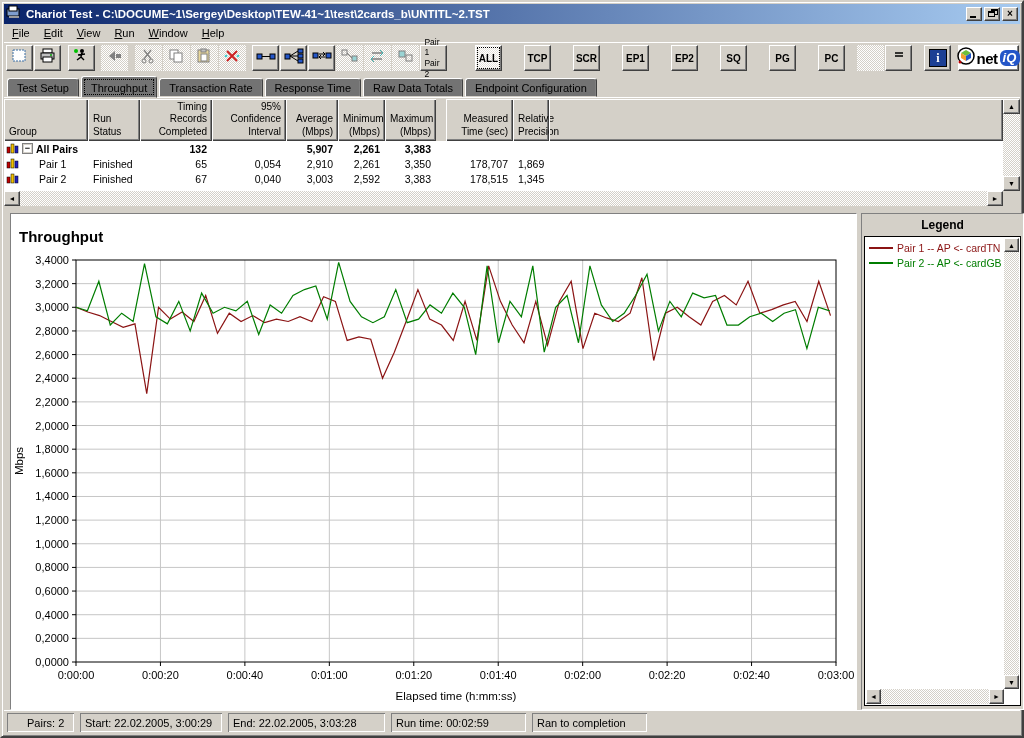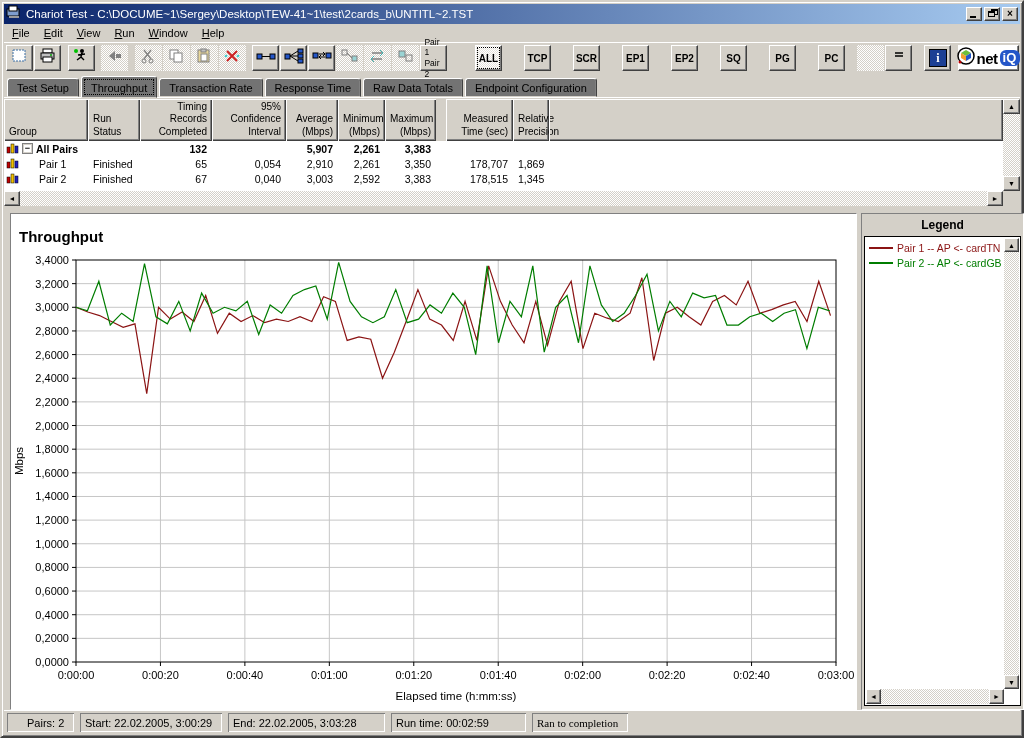--- a/index.html
+++ b/index.html
@@ -6,21 +6,21 @@
   html,body { width:1024px; height:738px; }
   body { font-family:"Liberation Sans", sans-serif; background:#d4d0c8; overflow:hidden; }
   .window { position:absolute; inset:0; background:#d4d0c8;
             border:2px solid; border-color:#d4d0c8 #404040 #404040 #d4d0c8;
             box-shadow: inset 1px 1px 0 #fff, inset -1px -1px 0 #808080; }
 
   
   .titlebar { position:absolute; left:2px; right:2px; top:2px; height:20px;
               background:linear-gradient(90deg,#0a246a,#a6caf0);
               display:flex; align-items:center; padding:0 2px; color:#fff; }
-  .title-text { font-size:11.5px; font-weight:normal; margin-left:4px; white-space:nowrap; overflow:hidden; flex:1; }
+  .title-text { font-size:11.5px; font-weight:bold; margin-left:4px; white-space:nowrap; overflow:hidden; flex:1; }
   .winbtn { width:16px; height:14px; background:#d4d0c8; margin-left:2px; position:relative;
             border:1px solid; border-color:#fff #404040 #404040 #fff;
             box-shadow: inset -1px -1px 0 #808080; display:flex; align-items:center; justify-content:center;
             font-size:10px; font-weight:bold; color:#000; line-height:1; }
   .min-glyph { position:absolute; left:3px; bottom:2px; width:6px; height:2px; background:#000; }
   .res-glyph { position:absolute; left:3px; top:3px; width:7px; height:6px; border:1px solid #000; border-top-width:2px; background:#d4d0c8; }
   .res-glyph2{ position:absolute; left:6px; top:1px; width:7px; height:6px; border:1px solid #000; border-top-width:2px; background:#d4d0c8; }
 
   
   .menubar { position:absolute; left:2px; right:2px; top:22px; height:18px; display:flex; align-items:center; font-size:11px; padding-left:1px; }
@@ -34,21 +34,21 @@
           border:1px solid; border-color:#fff #404040 #404040 #fff; box-shadow: inset -1px -1px 0 #808080; margin-right:1px; }
   .tbtn.flat { border-color:transparent; box-shadow:none; }
   .dither { background-image:conic-gradient(#fff 25%, #d4d0c8 0 50%, #fff 0 75%, #d4d0c8 0); background-size:2px 2px; }
   .tsep { width:7px; height:26px; }
   .txtbtn { font-size:10px; font-weight:bold; padding:0 3px;margin-left:21px; }
   .txtbtn.checked { background-image:conic-gradient(#fff 25%, #e6e3dc 0 50%, #fff 0 75%, #e6e3dc 0); background-size:2px 2px;
                     outline:1px dotted #000; outline-offset:-3px; }
   .pairbtn { font-size:8.5px; line-height:1.25; padding:0 3px; text-align:left; flex-direction:column; align-items:flex-start; }
   .brand { background:#fff; padding:12px 4px; display:flex; align-items:center; gap:2px; }
   .brand-net { font-size:15px; font-weight:bold; color:#000; letter-spacing:-0.5px; }
-  .brand-iq { font-size:13px; font-weight:bold; color:#fff; background:#2456c8; border-radius:6px; padding:0 4px 1px 3px; }
+  .brand-iq { font-size:13px; font-weight:bold; font-style:italic; color:#fff; background:#2456c8; border-radius:6px; padding:0 4px 1px 3px; }
   .infoface { width:18px; height:18px; background:#1c3f94; border:1px solid #000; color:#fff; font-weight:bold; font-size:12px;
               display:flex; align-items:center; justify-content:center; font-family:"Liberation Serif",serif; }
 
   
   .tabrow { position:absolute; left:2px; right:2px; top:72px; height:23px; display:flex; align-items:flex-end; padding-left:3px; }
   .tab { height:19px; padding:3px 9px 2px; font-size:11px; background:#737373; margin-right:2px;
          border:1px solid; border-color:#fff #404040 #d4d0c8 #fff; border-radius:3px 3px 0 0; box-shadow: inset -1px 0 0 #808080; }
   .tab.active { height:22px; margin-bottom:-1px; position:relative; z-index:3; outline:1px dotted #000; outline-offset:-4px; padding-top:5px; }
 
   
@@ -93,21 +93,21 @@
   .leg-sb-v { position:absolute; right:1px; top:1px; bottom:16px; width:15px; display:flex; flex-direction:column; }
   .leg-sb-h { position:absolute; left:1px; right:16px; bottom:1px; height:15px; display:flex; }
   .leg-sb-v .sbtn { width:15px; height:14px; }
   .leg-sb-h .sbtn { width:15px; height:15px; }
 
   
   .statusbar { position:absolute; left:2px; right:2px; bottom:2px; height:24px; display:flex; align-items:center;
                gap:6px; padding-left:3px; border-top:1px solid #fff; }
   .scell { height:19px; font-size:11px; display:flex; align-items:center; padding:0 5px;
            box-shadow: inset 1px 1px 0 #808080, inset -1px -1px 0 #fff; white-space:nowrap; }
-  .w1{width:67px;padding-left:20px;} .w2{width:142px;} .w3{width:157px;} .w4{width:135px;} .w5{width:96px;font-family:Liberation Serif, serif;}
+  .w1{width:67px;padding-left:20px;} .w2{width:142px;} .w3{width:157px;} .w4{width:135px;} .w5{width:115px;}
 </style>
 </head>
 <body>
 
 <div class="window">
 
   <div class="titlebar">
     <span>
       <svg width="16" height="14">
           <rect x="1" y="4" width="12" height="7" fill="#7e9dce" stroke="#000"></rect>

